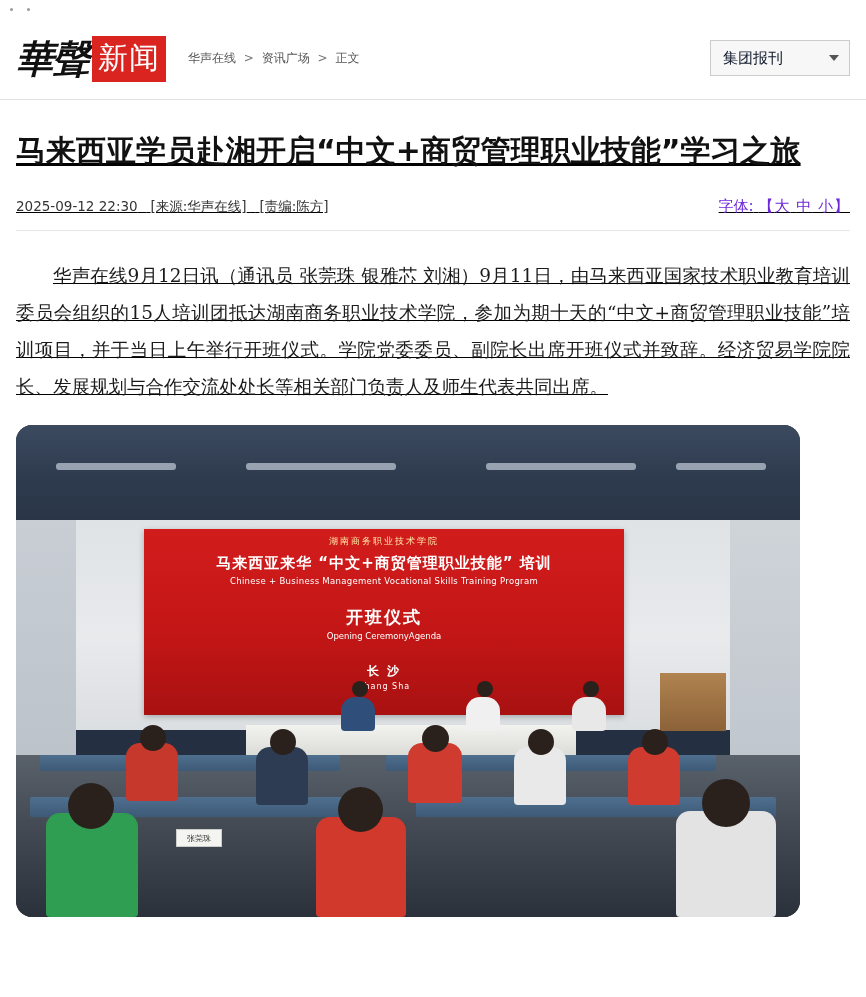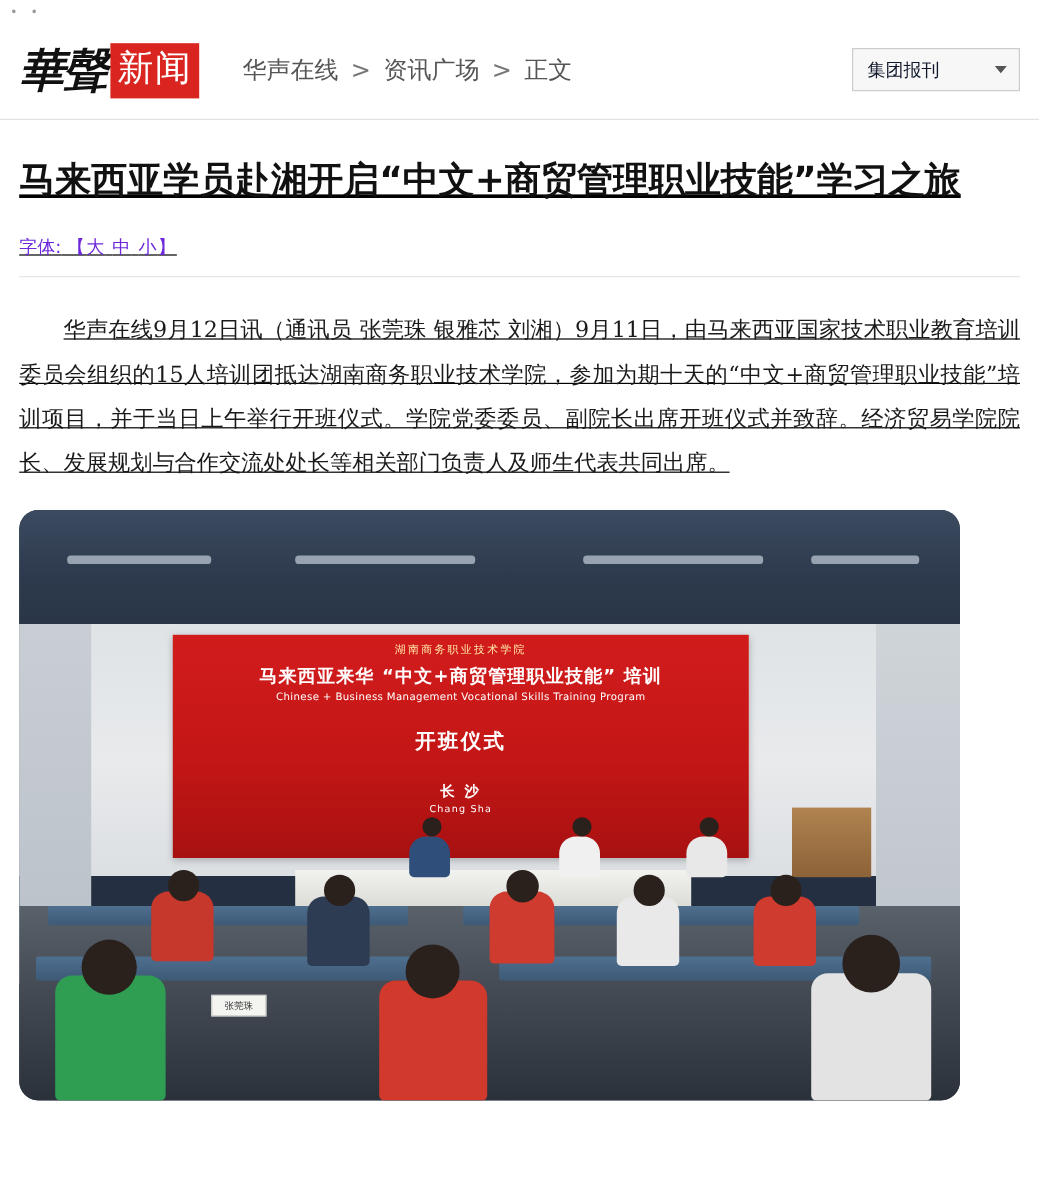--- a/index.html
+++ b/index.html
@@ -62,22 +62,22 @@
     background: #d9241f;
     color: #fff;
     font-family: "DejaVu Serif", serif;
     font-weight: normal;
     font-size: 30px;
     line-height: 1;
     padding: 7px 6px 9px 6px;
     letter-spacing: 1px;
   }
   .breadcrumb {
-    margin-left: 36px;
-    font-size: 20px;
+    margin-left: 22px;
+    font-size: 12px;
     color: #555;
     font-family: "DejaVu Sans", sans-serif;
     white-space: nowrap;
   }
   .breadcrumb span { color: #555; }
   .breadcrumb .sep { padding: 0 4px; color: #777; }
 
   .dropdown {
     position: absolute;
     right: 16px;
@@ -273,20 +273,27 @@
     <span class="label" data-interactable="false">集团报刊</span>
     <span class="chev" data-interactable="false"></span>
   </div>
 </div>
 
 <div class="article" data-interactable="false">
 
   <h1 class="title" data-interactable="false">马来西亚学员赴湘开启“中文+商贸管理职业技能”学习之旅</h1>
 
   <div class="meta-row" data-interactable="false">
+    <div class="meta-left" data-interactable="false">
+      <span data-interactable="false">2025-09-12 22:30</span>
+      <span>&nbsp;</span>
+      <span data-interactable="false">[来源:华声在线]</span>
+      <span>&nbsp;</span>
+      <span data-interactable="false">[责编:陈方]</span>
+    </div>
     <div class="meta-right" data-interactable="false">
       <span data-interactable="false">字体:</span>
       <span class="fontsizes" data-interactable="false">
         <span data-interactable="false">【</span><span class="fs" data-interactable="true">大</span>&nbsp;<span class="fs" data-interactable="true">中</span>&nbsp;<span class="fs" data-interactable="true">小</span><span data-interactable="false">】</span>
       </span>
     </div>
   </div>
 
   <hr class="rule" data-interactable="false">
 
@@ -302,20 +309,21 @@
 
       <div class="wall" data-interactable="false"></div>
       <div class="wallside-l" data-interactable="false"></div>
       <div class="wallside-r" data-interactable="false"></div>
 
       <div class="screen" data-interactable="false">
         <div class="org" data-interactable="false">湖南商务职业技术学院</div>
         <div class="l1" data-interactable="false">马来西亚来华 “中文+商贸管理职业技能” 培训</div>
         <div class="l2" data-interactable="false">Chinese + Business Management Vocational Skills Training Program</div>
         <div class="l3" data-interactable="false">开班仪式</div>
+        <div class="l4" data-interactable="false">Opening CeremonyAgenda</div>
         <div class="l5" data-interactable="false">长 沙</div>
         <div class="l6" data-interactable="false">Chang Sha</div>
       </div>
 
       <div class="podium" data-interactable="false"></div>
       <div class="headtable" data-interactable="false"></div>
 
       <div class="floor" data-interactable="false"></div>
 
       <div class="person" style="left:325px;top:272px;width:34px;height:34px;background:#2f4f7a;" data-interactable="false"></div>

